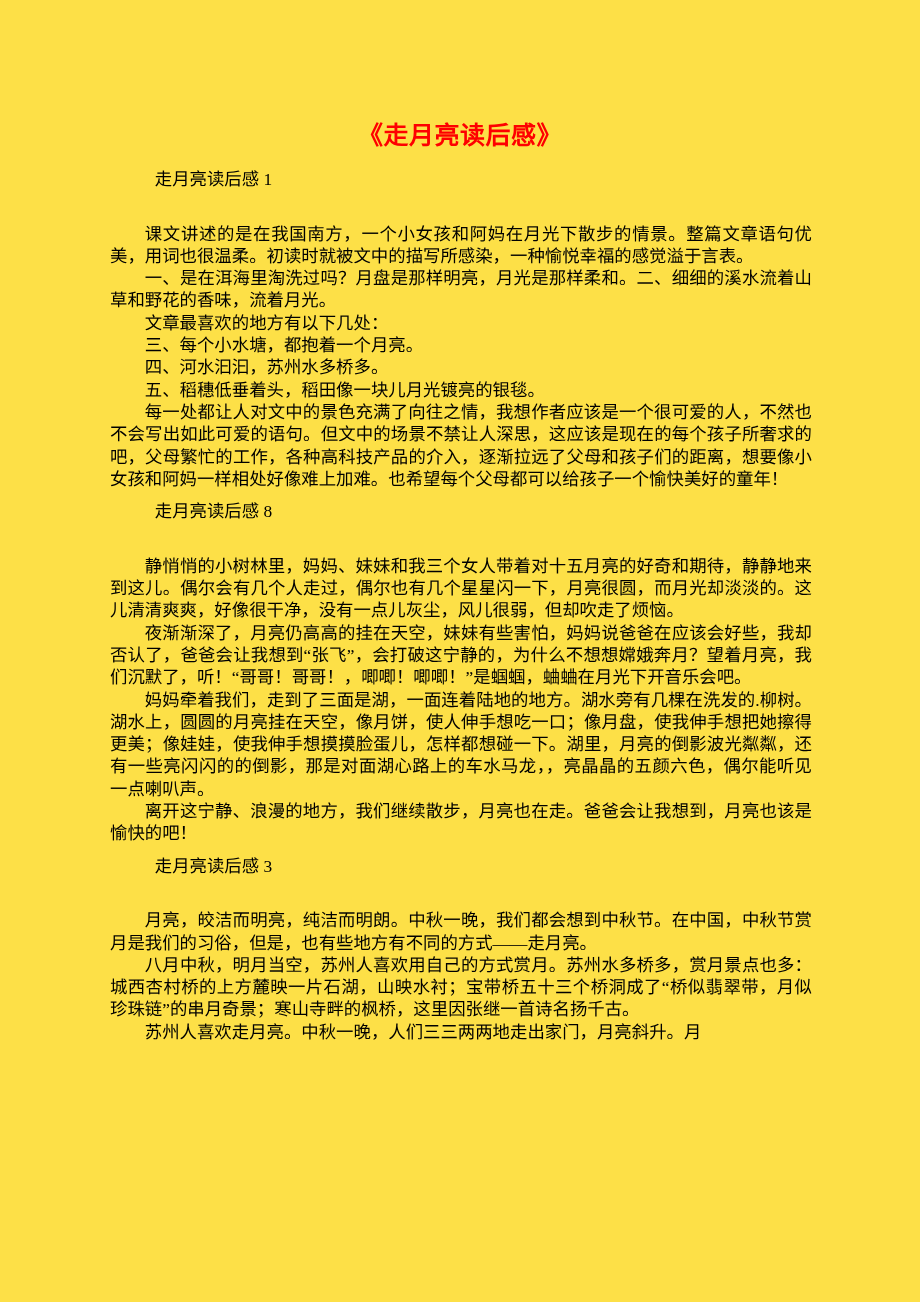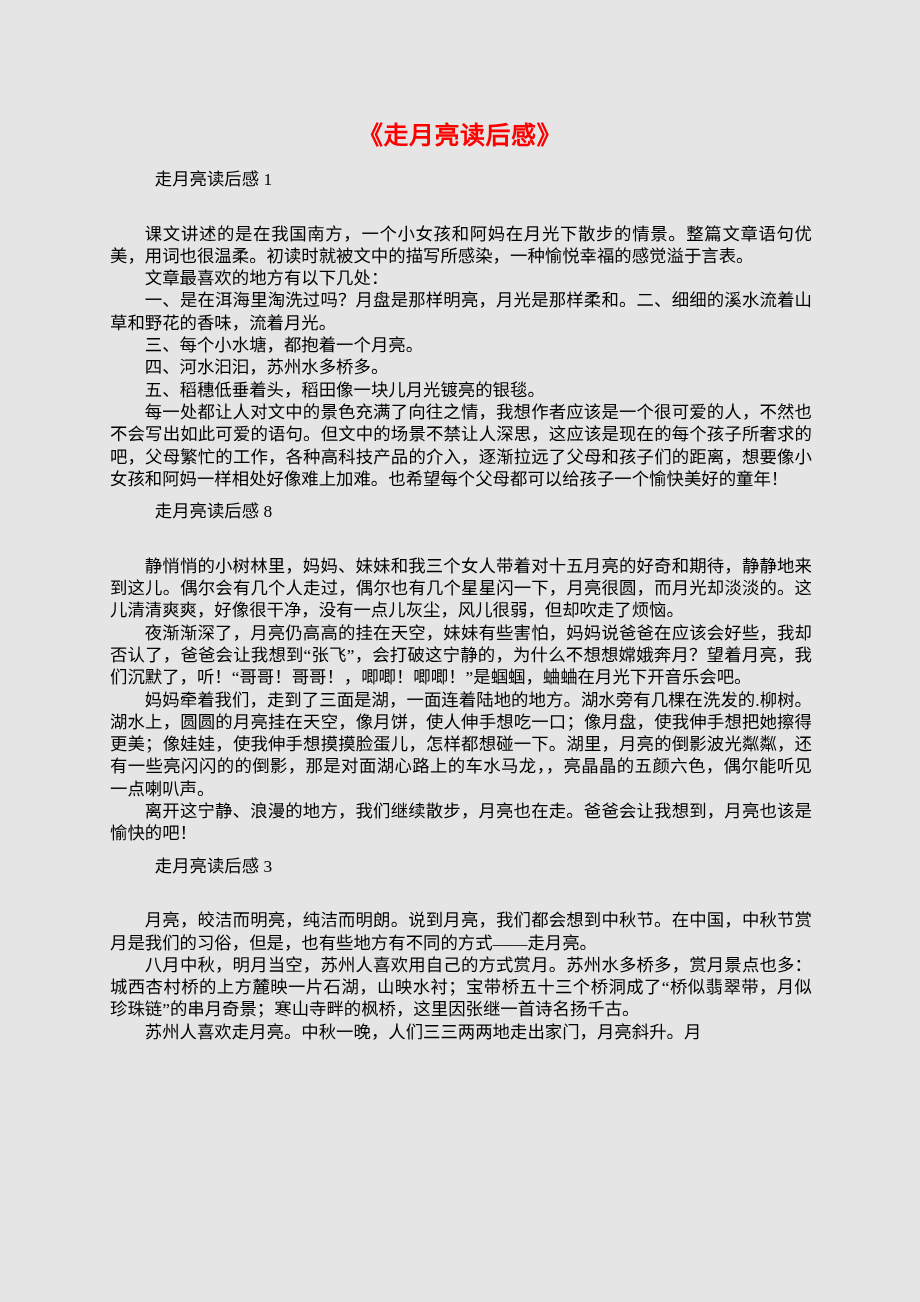--- a/index.html
+++ b/index.html
@@ -14,21 +14,21 @@
     font-family: "Liberation Serif", "DejaVu Serif", serif;
     color: #000000;
     -webkit-font-smoothing: antialiased;
   }
 
   .page {
     position: relative;
     width: 920px;
     height: 1302px;
     box-sizing: border-box;
-    background: #e5e5e5;
+    background: #fde047;
     overflow: hidden;
   }
 
   .doc-title {
     position: absolute;
     top: 120px;
     left: 0;
     width: 920px;
     text-align: center;
     color: #fe0000;
@@ -80,34 +80,34 @@
 
 <div class="page">
 
   <div class="doc-title">《走月亮读后感》</div>
 
   <div class="body-col">
 
     <p class="heading-line">走月亮读后感 1</p>
     <div class="blank-line">&nbsp;</div>
     <p class="para indent">课文讲述的是在我国南方，一个小女孩和阿妈在月光下散步的情景。整篇文章语句优美，用词也很温柔。初读时就被文中的描写所感染，一种愉悦幸福的感觉溢于言表。</p>
+    <p class="para indent">一、是在洱海里淘洗过吗？月盘是那样明亮，月光是那样柔和。二、细细的溪水流着山草和野花的香味，流着月光。</p>
     <p class="para indent">文章最喜欢的地方有以下几处：</p>
-    <p class="para indent">一、是在洱海里淘洗过吗？月盘是那样明亮，月光是那样柔和。二、细细的溪水流着山草和野花的香味，流着月光。</p>
     <p class="para indent">三、每个小水塘，都抱着一个月亮。</p>
     <p class="para indent">四、河水汩汩，苏州水多桥多。</p>
     <p class="para indent">五、稻穗低垂着头，稻田像一块儿月光镀亮的银毯。</p>
     <p class="para indent">每一处都让人对文中的景色充满了向往之情，我想作者应该是一个很可爱的人，不然也不会写出如此可爱的语句。但文中的场景不禁让人深思，这应该是现在的每个孩子所奢求的吧，父母繁忙的工作，各种高科技产品的介入，逐渐拉远了父母和孩子们的距离，想要像小女孩和阿妈一样相处好像难上加难。也希望每个父母都可以给孩子一个愉快美好的童年！</p>
 
     <p class="heading-line">走月亮读后感 8</p>
     <div class="blank-line">&nbsp;</div>
     <p class="para indent">静悄悄的小树林里，妈妈、妹妹和我三个女人带着对十五月亮的好奇和期待，静静地来到这儿。偶尔会有几个人走过，偶尔也有几个星星闪一下，月亮很圆，而月光却淡淡的。这儿清清爽爽，好像很干净，没有一点儿灰尘，风儿很弱，但却吹走了烦恼。</p>
     <p class="para indent">夜渐渐深了，月亮仍高高的挂在天空，妹妹有些害怕，妈妈说爸爸在应该会好些，我却否认了，爸爸会让我想到“张飞”，会打破这宁静的，为什么不想想嫦娥奔月？望着月亮，我们沉默了，听！“哥哥！哥哥！，唧唧！唧唧！”是蝈蝈，蛐蛐在月光下开音乐会吧。</p>
     <p class="para indent">妈妈牵着我们，走到了三面是湖，一面连着陆地的地方。湖水旁有几棵在洗发的.柳树。湖水上，圆圆的月亮挂在天空，像月饼，使人伸手想吃一口；像月盘，使我伸手想把她擦得更美；像娃娃，使我伸手想摸摸脸蛋儿，怎样都想碰一下。湖里，月亮的倒影波光粼粼，还有一些亮闪闪的的倒影，那是对面湖心路上的车水马龙，，亮晶晶的五颜六色，偶尔能听见一点喇叭声。</p>
     <p class="para indent">离开这宁静、浪漫的地方，我们继续散步，月亮也在走。爸爸会让我想到，月亮也该是愉快的吧！</p>
 
     <p class="heading-line">走月亮读后感 3</p>
     <div class="blank-line">&nbsp;</div>
-    <p class="para indent">月亮，皎洁而明亮，纯洁而明朗。说到月亮，我们都会想到中秋节。在中国，中秋节赏月是我们的习俗，但是，也有些地方有不同的方式——走月亮。</p>
+    <p class="para indent">月亮，皎洁而明亮，纯洁而明朗。中秋一晚，我们都会想到中秋节。在中国，中秋节赏月是我们的习俗，但是，也有些地方有不同的方式——走月亮。</p>
     <p class="para indent">八月中秋，明月当空，苏州人喜欢用自己的方式赏月。苏州水多桥多，赏月景点也多：城西杏村桥的上方麓映一片石湖，山映水衬；宝带桥五十三个桥洞成了“桥似翡翠带，月似珍珠链”的串月奇景；寒山寺畔的枫桥，这里因张继一首诗名扬千古。</p>
     <p class="para indent">苏州人喜欢走月亮。中秋一晚，人们三三两两地走出家门，月亮斜升。月</p>
 
   </div>
 </div>
 
 </body></html>

